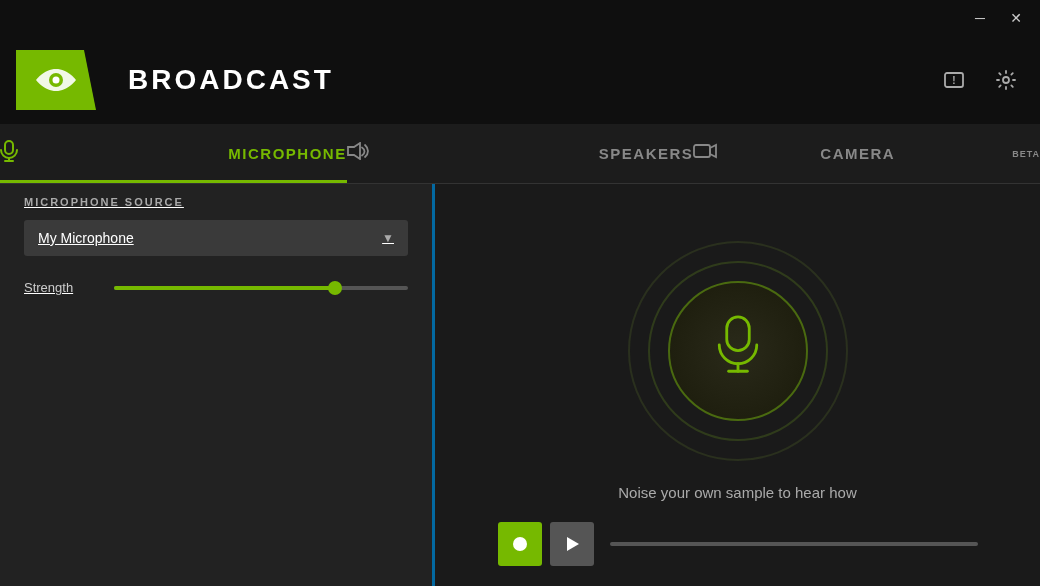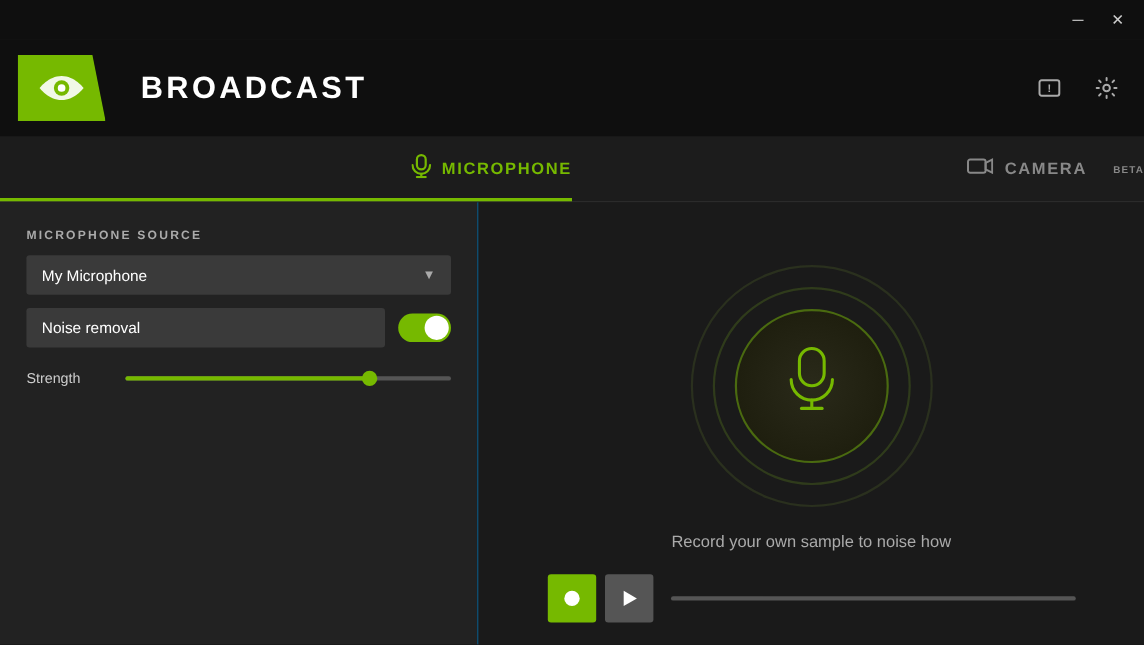--- a/index.html
+++ b/index.html
@@ -122,21 +122,21 @@
       height: 60px;
       background: #1c1c1c;
       display: flex;
       border-bottom: 1px solid #333;
     }
 
     .tab {
       flex: 1;
       display: flex;
       align-items: center;
-      justify-content: flex-end;
+      justify-content: space-between;
       gap: 10px;
       cursor: pointer;
       color: #888888;
       font-size: 15px;
       font-weight: 600;
       letter-spacing: 1.5px;
       position: relative;
       text-transform: uppercase;
     }
 
@@ -171,23 +171,24 @@
     .main {
       display: flex;
       height: calc(586px - 36px - 88px - 60px);
       
     }
 
     
     .left-panel {
       width: 435px;
       background: #222222;
-      padding: 24px 24px;
+      padding: 12px 24px;
       flex-shrink: 0;
-      border-right: 1px solid #0369a1;
+      border-right: 3px solid #0369a1;
+      text-decoration: underline;
     }
 
     .section-label {
       font-size: 11px;
       font-weight: 600;
       letter-spacing: 2px;
       color: #aaaaaa;
       margin-bottom: 12px;
       text-transform: uppercase;
     }
@@ -197,21 +198,21 @@
       background: #3a3a3a;
       border: none;
       border-radius: 3px;
       padding: 10px 14px;
       color: #ffffff;
       font-size: 14px;
       cursor: pointer;
       display: flex;
       align-items: center;
       justify-content: space-between;
-      margin-bottom: 12px;
+      margin-bottom: 24px;
     }
 
     .dropdown-arrow {
       color: #aaaaaa;
       font-size: 12px;
     }
 
     .effect-row {
       display: flex;
       align-items: center;
@@ -464,47 +465,49 @@
         <rect x="5" y="1" width="8" height="13" rx="4" stroke="#76b900" stroke-width="2" fill="none"></rect>
         <path d="M1 10c0 4.4 3.6 8 8 8s8-3.6 8-8" stroke="#76b900" stroke-width="2" stroke-linecap="round" fill="none"></path>
         <line x1="9" y1="18" x2="9" y2="21" stroke="#76b900" stroke-width="2" stroke-linecap="round"></line>
         <line x1="5" y1="21" x2="13" y2="21" stroke="#76b900" stroke-width="2" stroke-linecap="round"></line>
       </svg>
     </span>
     <span>MICROPHONE</span>
   </div>
   <div class="tab">
     <span class="tab-icon">
+      <svg width="22" height="18" viewBox="0 0 22 18" fill="none" xmlns="http://www.w3.org/2000/svg">
+        <polygon points="1,5 7,5 13,1 13,17 7,13 1,13" stroke="#888" stroke-width="1.8" fill="none"></polygon>
+        <path d="M15 5.5c1.5 1 2.5 2.5 2.5 4s-1 3-2.5 4" stroke="#888" stroke-width="1.8" stroke-linecap="round" fill="none"></path>
+        <path d="M18 3c2 1.8 3 4 3 6s-1 4.2-3 6" stroke="#888" stroke-width="1.8" stroke-linecap="round" fill="none"></path>
+      </svg>
+    </span>
+    <span>SPEAKERS</span>
+  </div>
+  <div class="tab">
+    <span class="tab-icon">
       <svg width="24" height="16" viewBox="0 0 24 16" fill="none" xmlns="http://www.w3.org/2000/svg">
         <rect x="1" y="2" width="16" height="12" rx="2" stroke="#888" stroke-width="1.8" fill="none"></rect>
         <polygon points="17,5 23,2 23,14 17,11" stroke="#888" stroke-width="1.8" fill="none"></polygon>
       </svg>
     </span>
     <span>CAMERA</span>
     <span class="beta-badge">BETA</span>
   </div>
 </div>
 
 <div class="main">
 
   <div class="left-panel">
     <div class="section-label">MICROPHONE SOURCE</div>
     <div class="dropdown">
       <span>My Microphone</span>
       <span class="dropdown-arrow">▼</span>
     </div>
 
-    <div class="effect-row">
-      <div class="effect-input">
-        <span>Noise removal</span>
-      </div>
-      <div class="toggle">
-        <div class="toggle-knob"></div>
-      </div>
-    </div>
 
     <div class="strength-row">
       <span class="strength-label">Strength</span>
       <div class="slider-track">
         <div class="slider-fill"></div>
         <div class="slider-thumb"></div>
       </div>
     </div>
   </div>
 
@@ -519,21 +522,21 @@
             <rect x="16" y="2" width="24" height="36" rx="12" stroke="#76b900" stroke-width="3" fill="none"></rect>
             <path d="M8 32c0 11 9 20 20 20s20-9 20-20" stroke="#76b900" stroke-width="3" stroke-linecap="round" fill="none"></path>
             <line x1="28" y1="52" x2="28" y2="60" stroke="#76b900" stroke-width="3" stroke-linecap="round"></line>
             <line x1="18" y1="60" x2="38" y2="60" stroke="#76b900" stroke-width="3" stroke-linecap="round"></line>
           </svg>
         </div>
       </div>
     </div>
 
     <div class="description">
-      <span>Record your own sample to noise how</span><br>
+      <span>Noise your own sample to hear how</span><br>
     </div>
 
     <div class="playback-controls">
       <button class="play-btn">
         <svg viewBox="0 0 18 18" xmlns="http://www.w3.org/2000/svg">
           <circle cx="9" cy="9" r="7" fill="white"></circle>
         </svg>
       </button>
       <button class="play-btn secondary">
         <svg viewBox="0 0 18 18" xmlns="http://www.w3.org/2000/svg">

